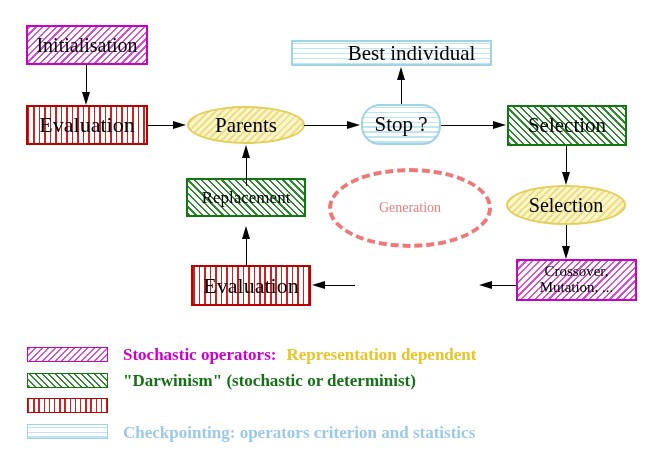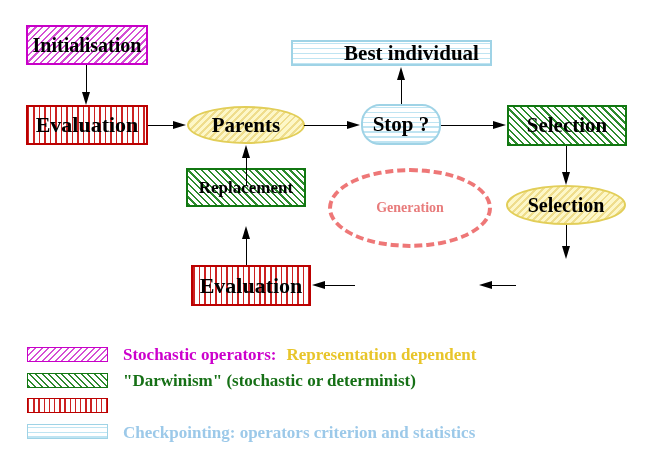--- a/index.html
+++ b/index.html
@@ -2,21 +2,21 @@
 <html><head>
 <meta charset="utf-8">
 <style>
   html,body { margin:0; padding:0; background:#fff; }
   .stage {
     position:relative; width:662px; height:471px; background:#ffffff;
     font-family:"Liberation Serif","DejaVu Serif",serif; overflow:hidden;
   }
   .node {
     position:absolute; display:flex; align-items:center; justify-content:center;
-    color:#000; text-align:center; box-sizing:border-box; line-height:1.05;font-weight:bold;
+    color:#000; text-align:center; box-sizing:border-box; line-height:1.05;
   }
   
   .hatch-magenta {
     border:2px solid #c800c8;
     background:repeating-linear-gradient(135deg,#d44fd4 0 1.6px,#ffffff 1.6px 4.8px);
   }
   .hatch-green {
     border:2px solid #117711;
     background:repeating-linear-gradient(45deg,#2d8b2d 0 1.6px,#ffffff 1.6px 4.8px);
   }
@@ -80,37 +80,43 @@
   </div>
 
   <div class="node stripe-cyan rounded" style="left:361px;top:104px;width:80px;height:41px;font-size:21px;">
     <span>Stop ?</span>
   </div>
 
   <div class="node hatch-green" style="left:507px;top:105px;width:120px;height:41px;font-size:21px;">
     <span>Selection</span>
   </div>
 
-  <div class="node hatch-green" style="left:186px;top:168px;width:120px;height:39px;font-size:17px;text-align:right;">
+  <div class="node hatch-green" style="left:186px;top:178px;width:120px;height:39px;font-size:17px;text-align:right;">
     <span>Replacement</span>
   </div>
 
   <div class="node dashed-ellipse" style="left:328px;top:168px;width:164px;height:80px;font-size:14px;">
     <span>Generation</span>
   </div>
 
   <div class="node hatch-yellow" style="left:506px;top:185px;width:120px;height:40px;font-size:20px;">
     <span>Selection</span>
   </div>
 
   <div class="node stripe-red" style="left:191px;top:265px;width:120px;height:41px;font-size:22px;">
     <span>Evaluation</span>
   </div>
 
 
+  <div class="node hatch-magenta two-line" style="left:516px;top:259px;width:121px;height:42px;font-size:15px;">
+    <span>
+      <span>Crossover,</span>
+      <span>Mutation, ...</span>
+    </span>
+  </div>
 
   <div class="aline" style="left:85.5px;top:65px;width:1.5px;height:28px;"></div>
   <div class="ahead down" style="left:81.5px;top:92px;"></div>
 
   <div class="aline" style="left:148px;top:124.5px;width:26px;height:1.5px;"></div>
   <div class="ahead right" style="left:173px;top:120.5px;"></div>
 
   <div class="aline" style="left:304px;top:124.5px;width:44px;height:1.5px;"></div>
   <div class="ahead right" style="left:347px;top:120.5px;"></div>
 

